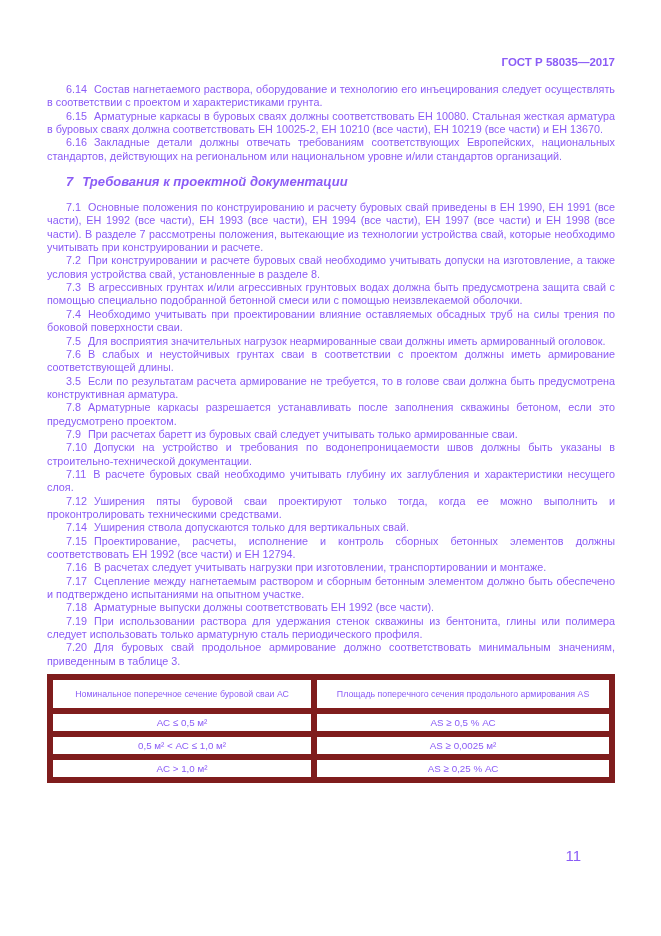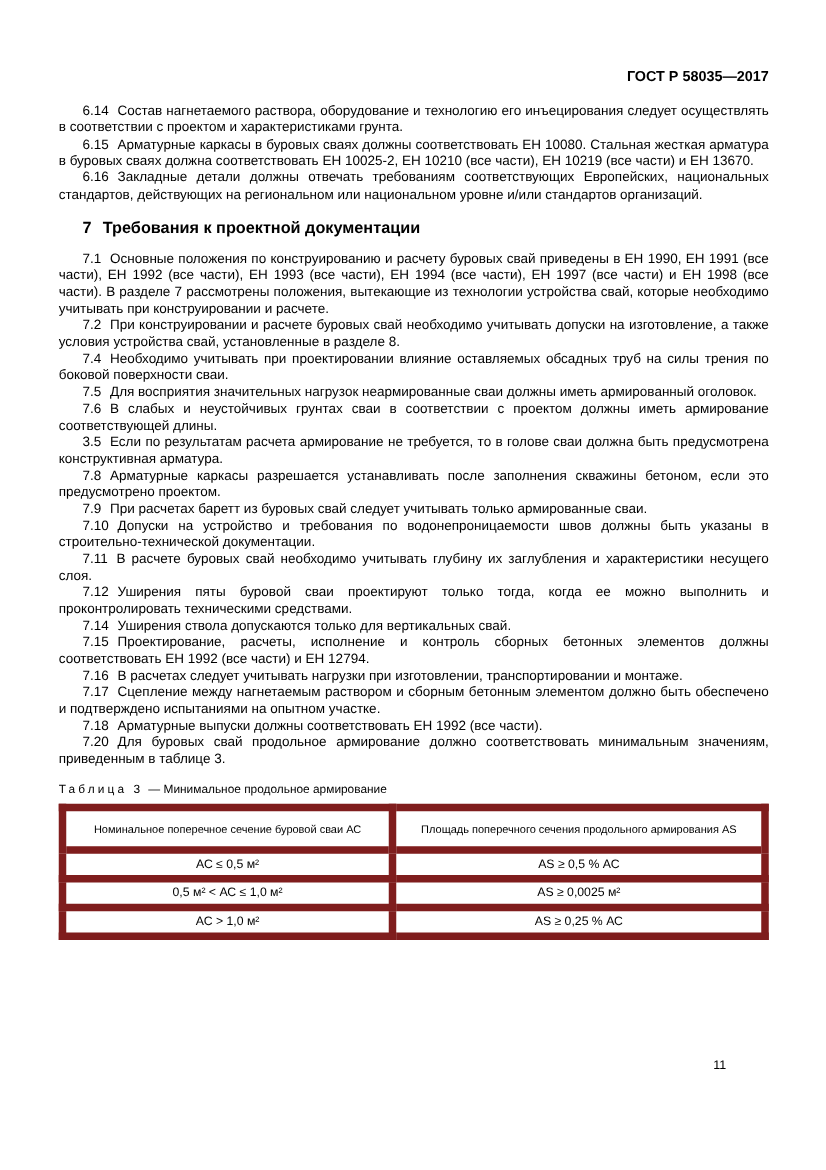--- a/index.html
+++ b/index.html
@@ -2,21 +2,21 @@
 <html lang="ru"><head>
 <meta charset="utf-8">
 <style>
   html, body { margin: 0; padding: 0; background: #ffffff; }
   .page {
     position: relative;
     width: 661px;
     height: 936px;
     background: #ffffff;
     font-family: "Liberation Sans", sans-serif;
-    color: #000000;
+    color: #8b5cf6;
     overflow: hidden;
   }
   .content {
     position: absolute;
     left: 47px;
     top: 56px;
     width: 568px;
   }
   .doc-header {
     text-align: right;
@@ -30,20 +30,21 @@
     line-height: 13.35px;
     text-align: justify;
     text-indent: 19px;
   }
   .pnum { margin-right: 7px; }
   .heading {
     margin: 11px 0 12px 0;
     font-size: 13px;
     font-weight: bold;
     text-indent: 19px;
+    font-style: italic;
   }
   .heading .hnum { margin-right: 9px; }
   .table-caption {
     margin-top: 11px;
     font-size: 9.5px;
     text-align: left;
   }
   .caption-label { letter-spacing: 2.5px; margin-right: 4px; }
   table.t3 {
     width: 100%;
@@ -67,56 +68,57 @@
     font-size: 9.8px;
     height: 15px;
     padding: 1px 8px;
   }
   col.c1 { width: 47%; }
   col.c2 { width: 53%; }
   .page-number {
     position: absolute;
     top: 847px;
     right: 80px;
-    font-size: 10px;
+    font-size: 15px;
   }
 </style>
 </head>
 <body>
 
 <div class="page">
   <div class="content">
 
     <div class="doc-header">ГОСТ Р 58035—2017</div>
 
     <p class="para"><span class="pnum">6.14</span><span>Состав нагнетаемого раствора, оборудование и технологию его инъецирования следует осуществлять в соответствии с проектом и характеристиками грунта.</span></p>
     <p class="para"><span class="pnum">6.15</span><span>Арматурные каркасы в буровых сваях должны соответствовать ЕН 10080. Стальная жесткая арматура в буровых сваях должна соответствовать ЕН 10025-2, ЕН 10210 (все части), ЕН 10219 (все части) и ЕН 13670.</span></p>
     <p class="para"><span class="pnum">6.16</span><span>Закладные детали должны отвечать требованиям соответствующих Европейских, национальных стандартов, действующих на региональном или национальном уровне и/или стандартов организаций.</span></p>
 
     <div class="heading"><span class="hnum">7</span><span>Требования к проектной документации</span></div>
 
     <p class="para"><span class="pnum">7.1</span><span>Основные положения по конструированию и расчету буровых свай приведены в ЕН 1990, ЕН 1991 (все части), ЕН 1992 (все части), ЕН 1993 (все части), ЕН 1994 (все части), ЕН 1997 (все части) и ЕН 1998 (все части). В разделе 7 рассмотрены положения, вытекающие из технологии устройства свай, которые необходимо учитывать при конструировании и расчете.</span></p>
     <p class="para"><span class="pnum">7.2</span><span>При конструировании и расчете буровых свай необходимо учитывать допуски на изготовление, а также условия устройства свай, установленные в разделе 8.</span></p>
+    <p class="para"><span class="pnum">7.3</span><span>В агрессивных грунтах и/или агрессивных грунтовых водах должна быть предусмотрена защита свай с помощью специально подобранной бетонной смеси или с помощью неизвлекаемой оболочки.</span></p>
     <p class="para"><span class="pnum">7.4</span><span>Необходимо учитывать при проектировании влияние оставляемых обсадных труб на силы трения по боковой поверхности сваи.</span></p>
     <p class="para"><span class="pnum">7.5</span><span>Для восприятия значительных нагрузок неармированные сваи должны иметь армированный оголовок.</span></p>
     <p class="para"><span class="pnum">7.6</span><span>В слабых и неустойчивых грунтах сваи в соответствии с проектом должны иметь армирование соответствующей длины.</span></p>
     <p class="para"><span class="pnum">3.5</span><span>Если по результатам расчета армирование не требуется, то в голове сваи должна быть предусмотрена конструктивная арматура.</span></p>
     <p class="para"><span class="pnum">7.8</span><span>Арматурные каркасы разрешается устанавливать после заполнения скважины бетоном, если это предусмотрено проектом.</span></p>
     <p class="para"><span class="pnum">7.9</span><span>При расчетах баретт из буровых свай следует учитывать только армированные сваи.</span></p>
     <p class="para"><span class="pnum">7.10</span><span>Допуски на устройство и требования по водонепроницаемости швов должны быть указаны в строительно-технической документации.</span></p>
     <p class="para"><span class="pnum">7.11</span><span>В расчете буровых свай необходимо учитывать глубину их заглубления и характеристики несущего слоя.</span></p>
     <p class="para"><span class="pnum">7.12</span><span>Уширения пяты буровой сваи проектируют только тогда, когда ее можно выполнить и проконтролировать техническими средствами.</span></p>
     <p class="para"><span class="pnum">7.14</span><span>Уширения ствола допускаются только для вертикальных свай.</span></p>
     <p class="para"><span class="pnum">7.15</span><span>Проектирование, расчеты, исполнение и контроль сборных бетонных элементов должны соответствовать ЕН 1992 (все части) и ЕН 12794.</span></p>
     <p class="para"><span class="pnum">7.16</span><span>В расчетах следует учитывать нагрузки при изготовлении, транспортировании и монтаже.</span></p>
     <p class="para"><span class="pnum">7.17</span><span>Сцепление между нагнетаемым раствором и сборным бетонным элементом должно быть обеспечено и подтверждено испытаниями на опытном участке.</span></p>
     <p class="para"><span class="pnum">7.18</span><span>Арматурные выпуски должны соответствовать ЕН 1992 (все части).</span></p>
+    <p class="para"><span class="pnum">7.19</span><span>При использовании раствора для удержания стенок скважины из бентонита, глины или полимера следует использовать только арматурную сталь периодического профиля.</span></p>
     <p class="para"><span class="pnum">7.20</span><span>Для буровых свай продольное армирование должно соответствовать минимальным значениям, приведенным в таблице 3.</span></p>
 
-    <div class="table-caption"><span class="caption-label">Таблица 3</span><span>— Минимальное продольное армирование</span></div>
 
     <table class="t3">
       <colgroup>
           <col class="c1">
           <col class="c2">
         </colgroup>
       <thead>
         <tr>
           <th>Номинальное поперечное сечение буровой сваи АС</th>
           <th>Площадь поперечного сечения продольного армирования AS</th>

